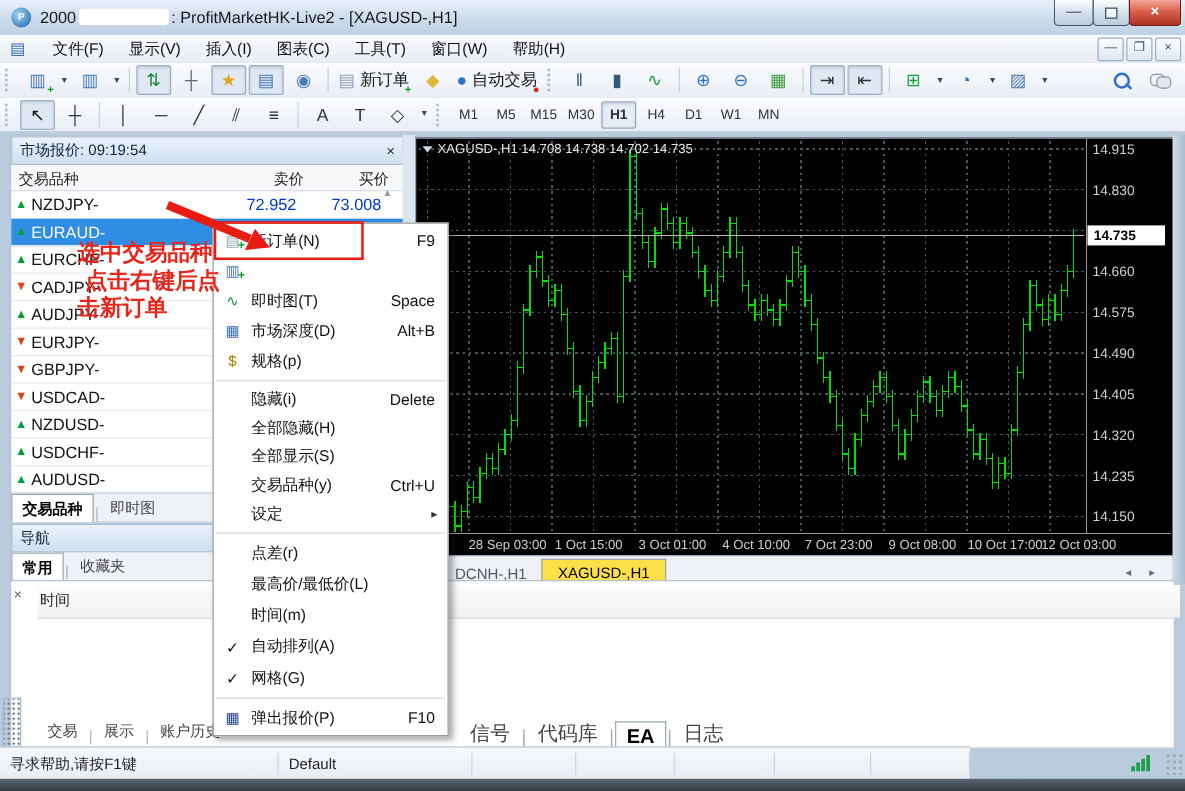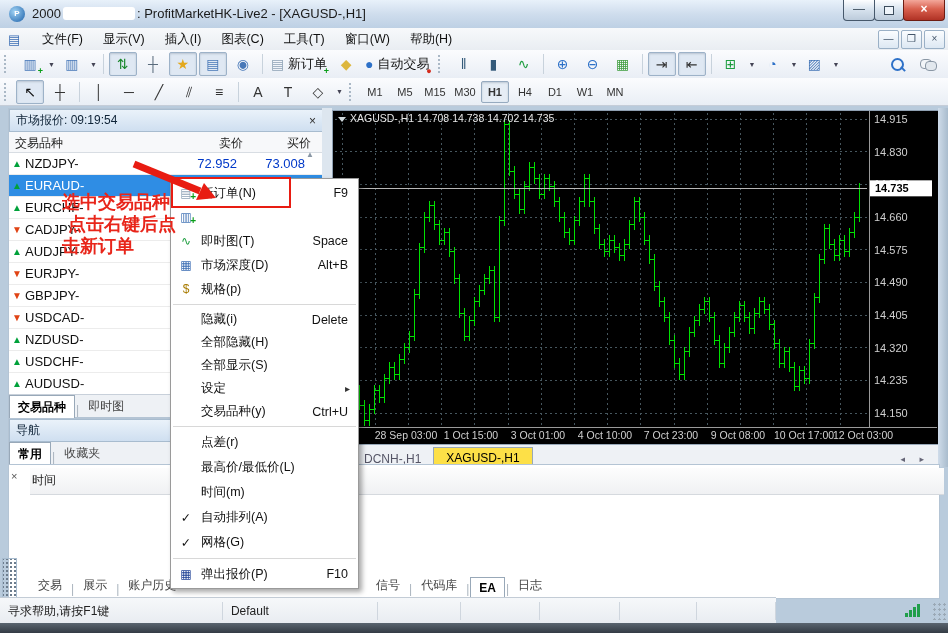--- a/index.html
+++ b/index.html
@@ -77,21 +77,21 @@
   .tab{padding:3px 8px 2px;color:#444;display:flex;align-items:center;}
   .tab.active{background:#fff;border:1px solid #98a8b8;border-bottom:none;color:#000;font-weight:bold;margin-bottom:-1px;}
   .tab-pipe{color:#aab4be;padding:0 1px;}
   #nav-panel{left:8px;top:418px;width:314px;height:46px;background:#eef1f5;border:1px solid #b4c4d4;}
   
   #terminal{left:8px;top:464px;width:930px;height:133px;background:#fff;border:1px solid #b4c4d4;}
   #term-x{left:11px;top:470px;color:#555;font-size:11px;}
   #term-head{left:30px;top:468px;right:4px;height:22px;background:linear-gradient(#fdfdfd,#f0f1f3);
     border-bottom:1px solid #d5d9de;color:#222;padding:4px 0 0 2px;position:absolute;}
   #term-tabs-left{left:30px;top:574px;display:flex;align-items:flex-end;font-size:12px;}
-  #term-tabs-right{left:368px;top:574px;display:flex;align-items:flex-end;font-size:12px;}
+  #term-tabs-right{left:368px;top:574px;display:flex;align-items:flex-end;font-size:16px;}
   #term-grip{left:2px;top:558px;width:13px;height:38px;background:linear-gradient(#eef3f8,#d7e2ec);
     border:1px solid #a8bccf;background-image:radial-gradient(#6c7c8c 1px,transparent 1px);
     background-size:4px 4px;background-position:2px 2px;}
   
   #statusbar{left:0;top:597px;width:776px;height:26px;background:linear-gradient(#f6f8fa,#e8ecf1);
     border-top:1px solid #c3ccd6;display:flex;align-items:center;color:#222;}
   .scell{height:18px;border-right:1px solid #cfd6de;display:flex;align-items:center;padding-left:8px;font-size:12px;}
   #conn-bars{position:absolute;left:905px;top:604px;display:flex;align-items:flex-end;gap:1px;height:13px;}
   #conn-bars i{width:3px;background:#1f9e4a;display:block;}
   #grip-corner{position:absolute;left:932px;top:602px;width:14px;height:18px;
@@ -846,27 +846,27 @@
     <div class="ctx-item h23">
       <span class="ctx-ico"></span>
       <span class="ctx-label">全部隐藏(H)</span>
     </div>
     <div class="ctx-item h23">
       <span class="ctx-ico"></span>
       <span class="ctx-label">全部显示(S)</span>
     </div>
     <div class="ctx-item h23">
       <span class="ctx-ico"></span>
+      <span class="ctx-label">交易品种(y)</span>
+      <span class="ctx-short">Ctrl+U</span>
+    </div>
+    <div class="ctx-item h23">
+      <span class="ctx-ico"></span>
       <span class="ctx-label">设定</span>
       <span class="ctx-sub">▸</span>
-    </div>
-    <div class="ctx-item h23">
-      <span class="ctx-ico"></span>
-      <span class="ctx-label">交易品种(y)</span>
-      <span class="ctx-short">Ctrl+U</span>
     </div>
     <div class="ctx-sep"></div>
     <div class="ctx-item h25">
       <span class="ctx-ico"></span>
       <span class="ctx-label">点差(r)</span>
     </div>
     <div class="ctx-item h25">
       <span class="ctx-ico"></span>
       <span class="ctx-label">最高价/最低价(L)</span>
     </div>

